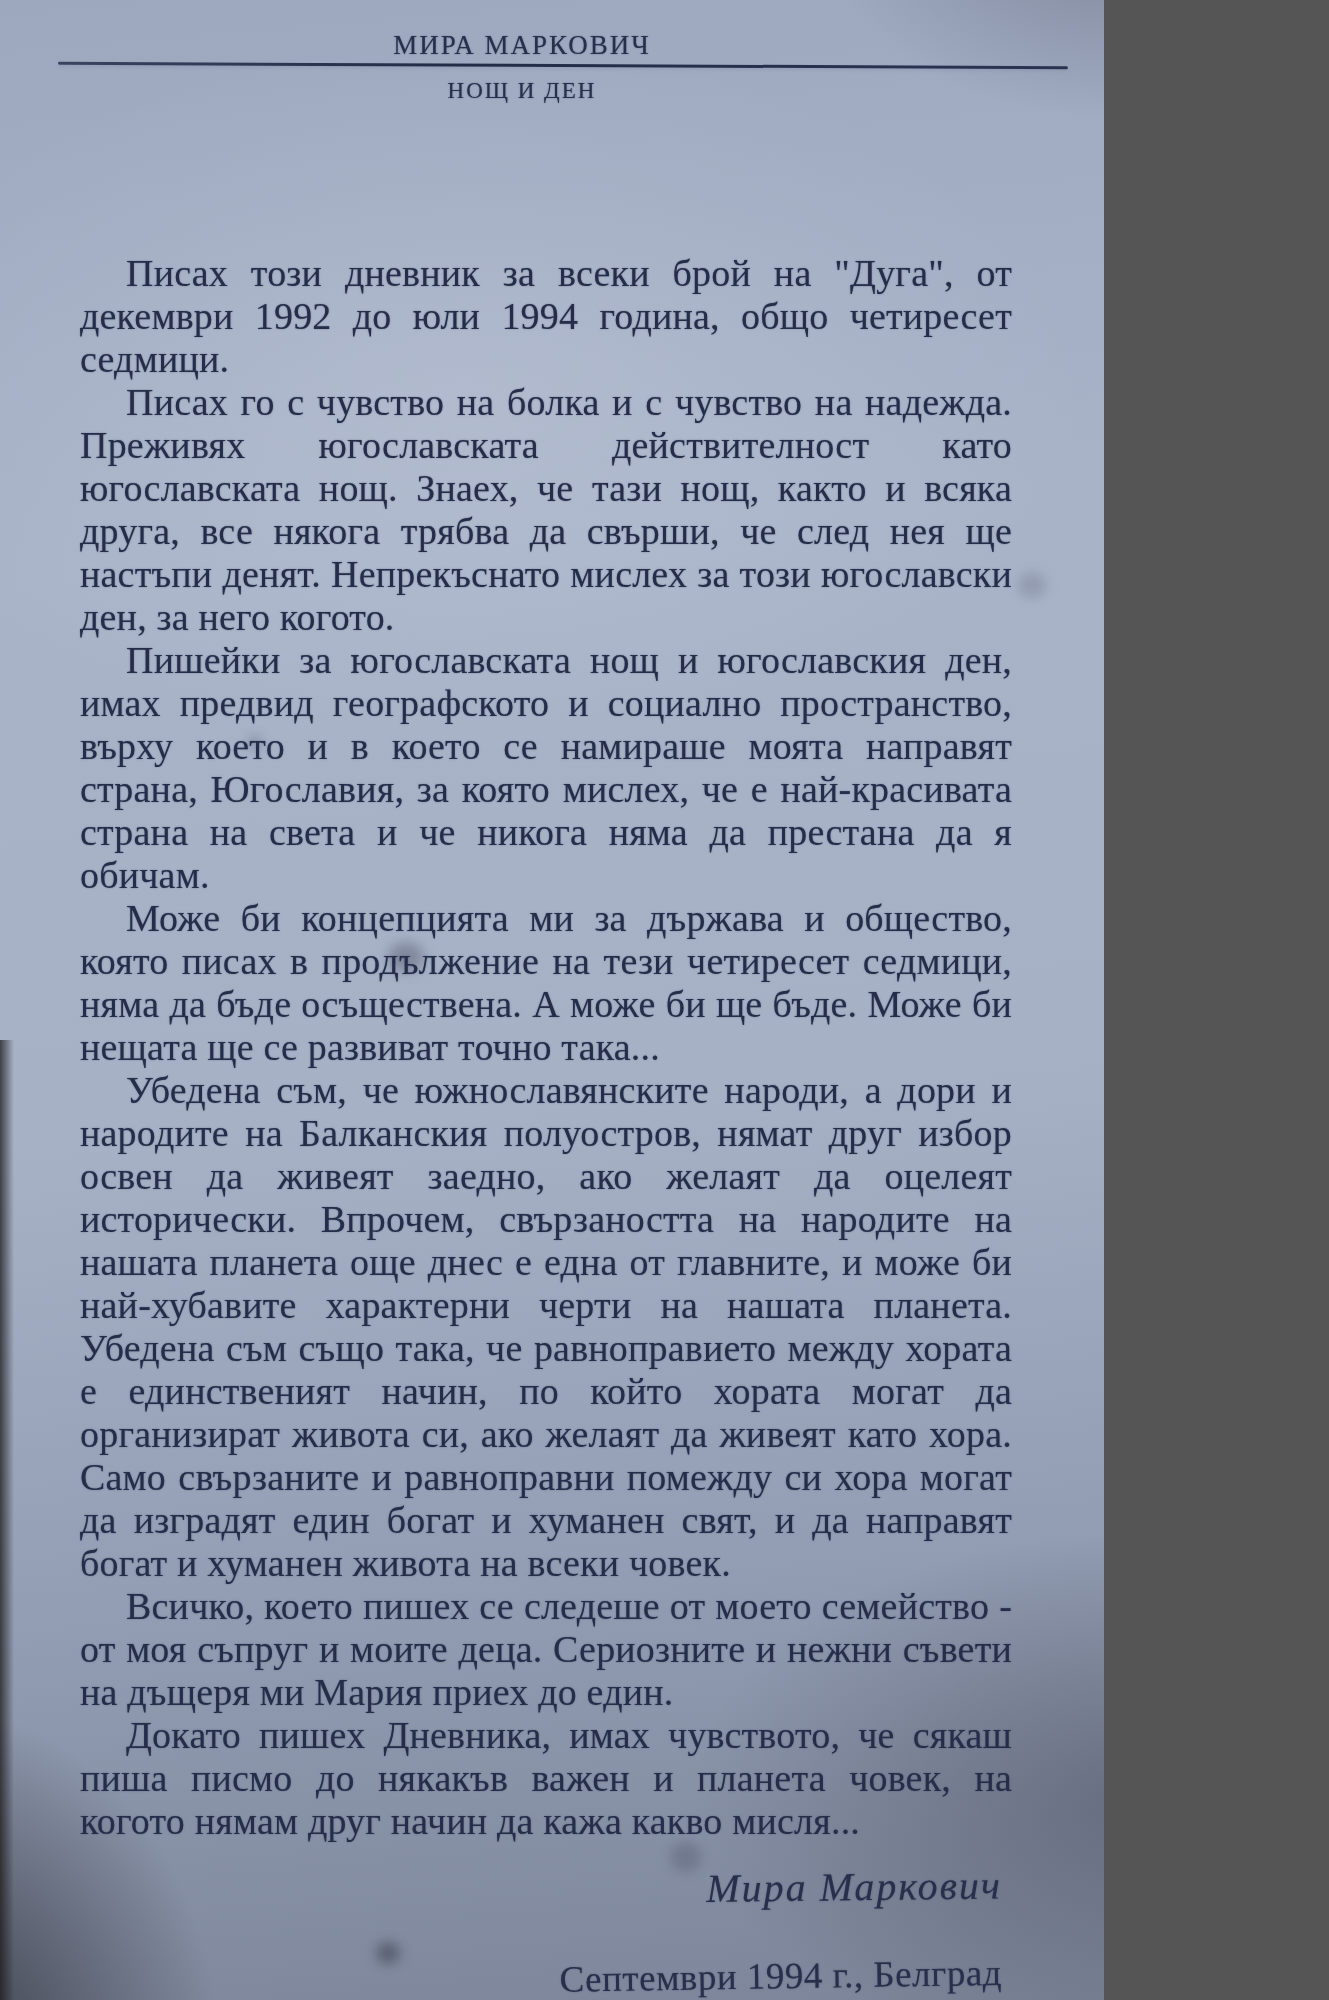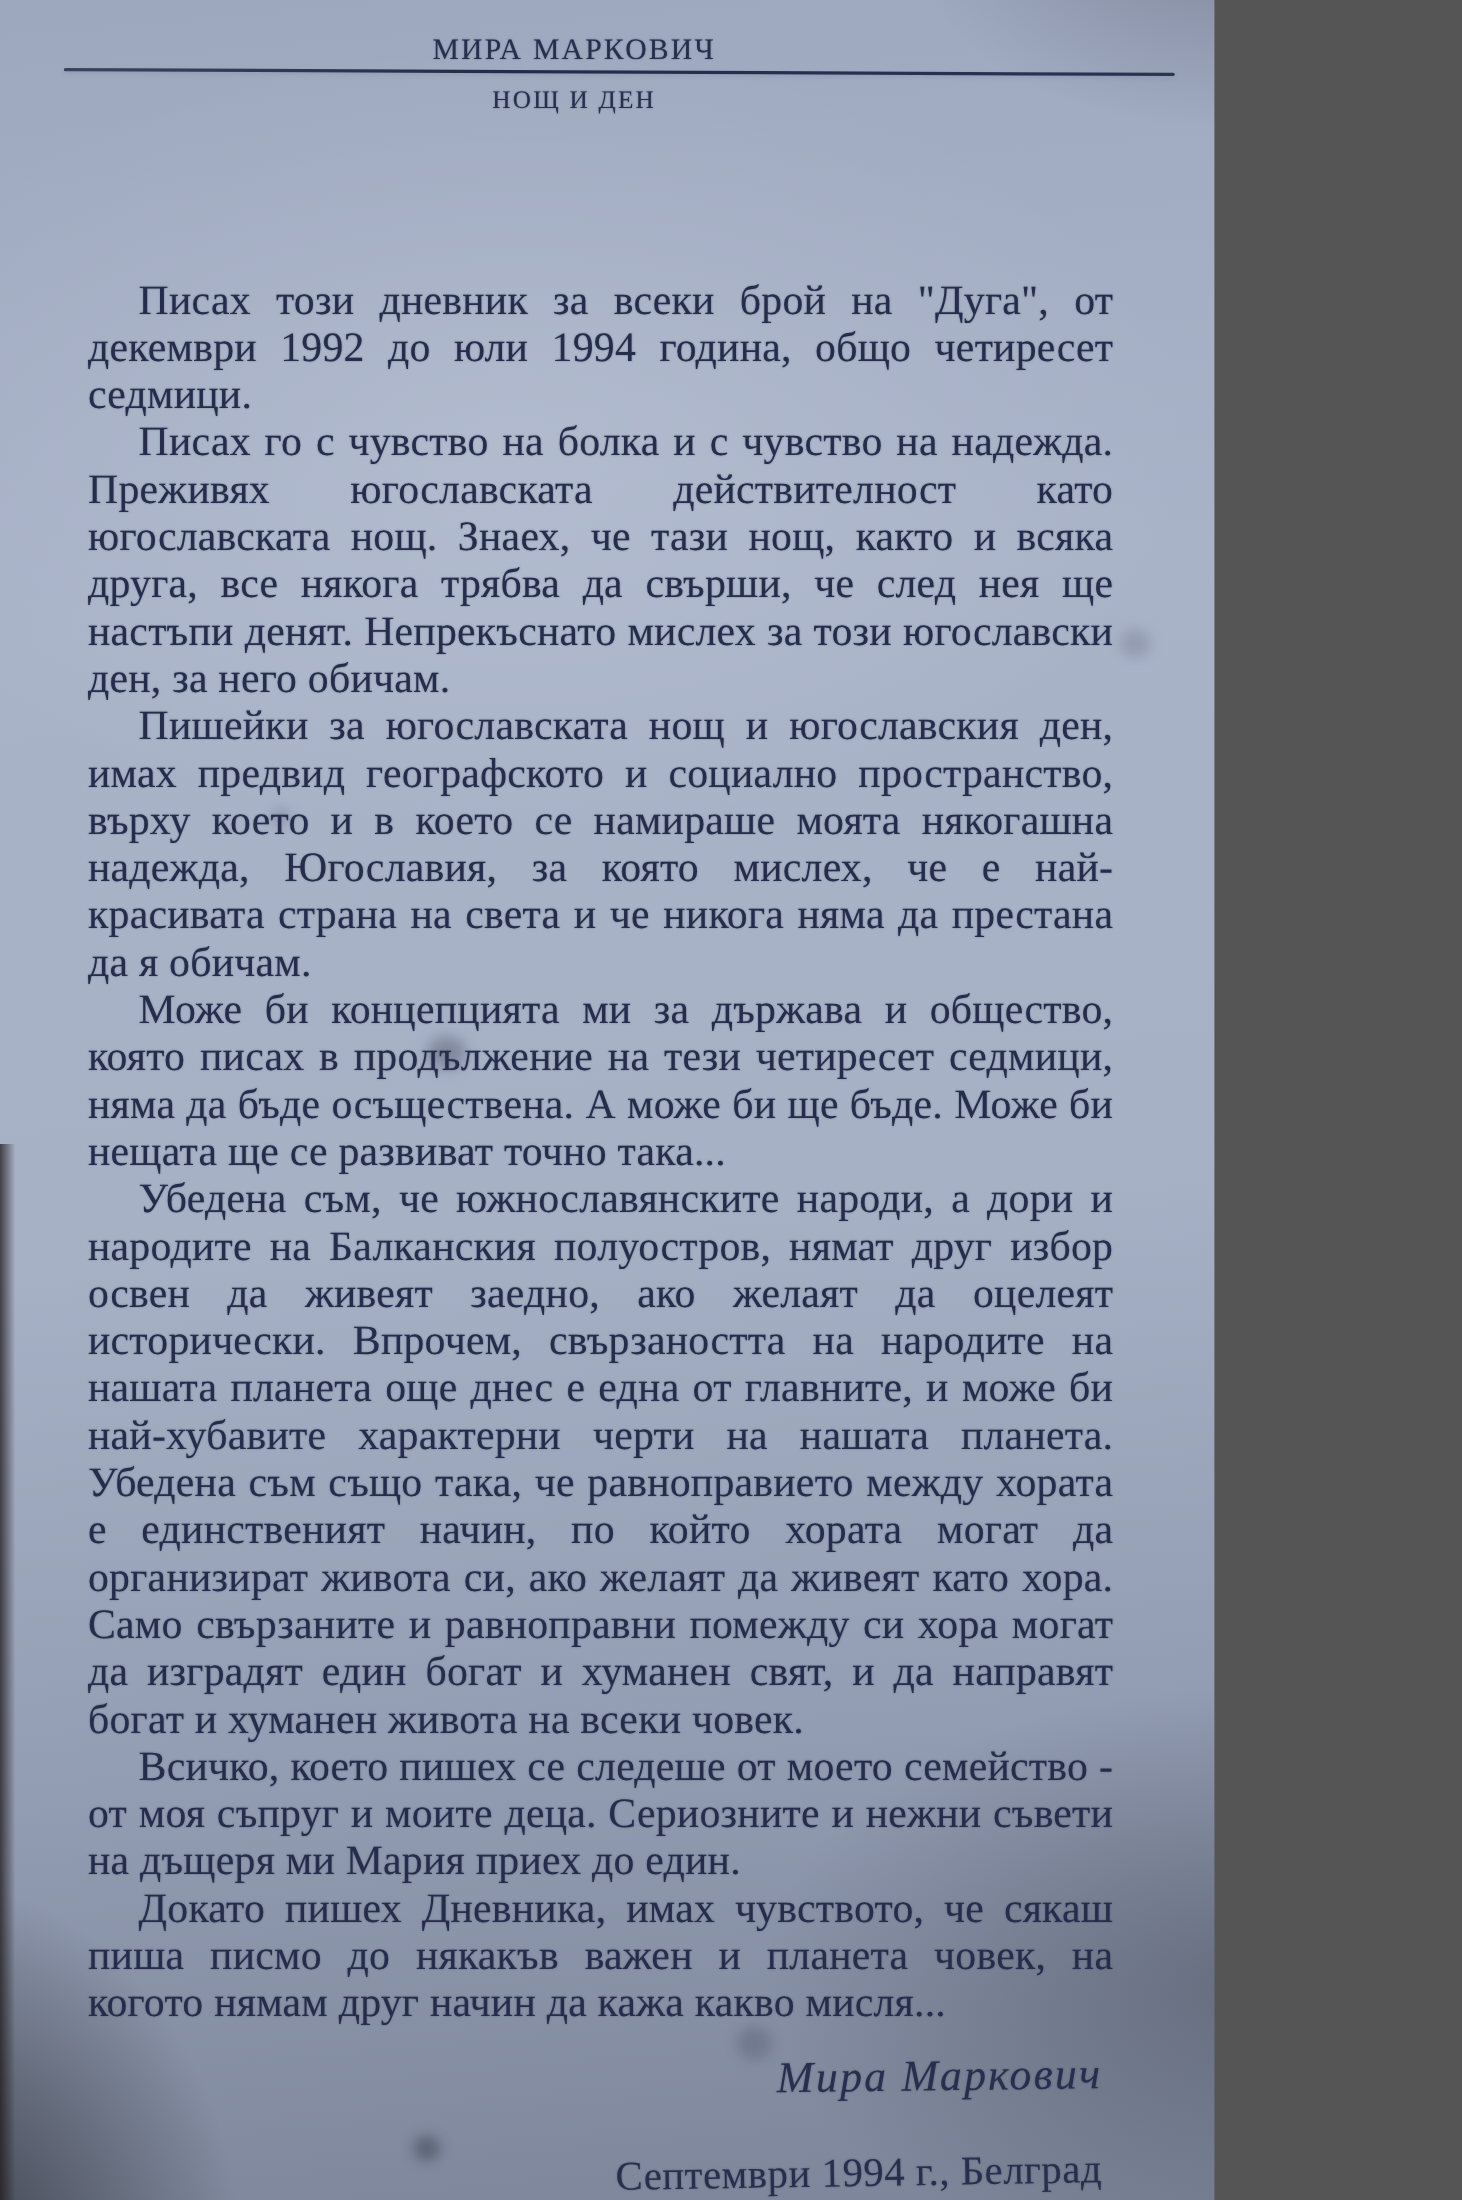--- a/index.html
+++ b/index.html
@@ -97,22 +97,22 @@
   <div class="stain s5"></div>
 
   <header class="page-header">
     <div class="header-author">МИРА МАРКОВИЧ</div>
     <div class="header-rule"></div>
     <div class="header-title">НОЩ И ДЕН</div>
   </header>
 
   <main class="body-text">
     <p>Писах този дневник за всеки брой на "Дуга", от декември 1992 до юли 1994 година, общо четиресет седмици.</p>
-    <p>Писах го с чувство на болка и с чувство на надежда. Преживях югославската действителност като югославската нощ. Знаех, че тази нощ, както и всяка друга, все някога трябва да свърши, че след нея ще настъпи денят. Непрекъснато мислех за този югославски ден, за него обичам.</p>
-    <p>Пишейки за югославската нощ и югославския ден, имах предвид географското и социално пространство, върху което и в което се намираше моята някогашна надежда, Югославия, за която мислех, че е най-красивата страна на света и че никога няма да престана да я обичам.</p>
+    <p>Писах го с чувство на болка и с чувство на надежда. Преживях югославската действителност като югославската нощ. Знаех, че тази нощ, както и всяка друга, все някога трябва да свърши, че след нея ще настъпи денят. Непрекъснато мислех за този югославски ден, за него когото.</p>
+    <p>Пишейки за югославската нощ и югославския ден, имах предвид географското и социално пространство, върху което и в което се намираше моята направят страна, Югославия, за която мислех, че е най-красивата страна на света и че никога няма да престана да я обичам.</p>
     <p>Може би концепцията ми за държава и общество, която писах в продължение на тези четиресет седмици, няма да бъде осъществена. А може би ще бъде. Може би нещата ще се развиват точно така...</p>
     <p>Убедена съм, че южнославянските народи, а дори и народите на Балканския полуостров, нямат друг избор освен да живеят заедно, ако желаят да оцелеят исторически. Впрочем, свързаността на народите на нашата планета още днес е една от главните, и може би най-хубавите характерни черти на нашата планета. Убедена съм също така, че равноправието между хората е единственият начин, по който хората могат да организират живота си, ако желаят да живеят като хора. Само свързаните и равноправни помежду си хора могат да изградят един богат и хуманен свят, и да направят богат и хуманен живота на всеки човек.</p>
     <p>Всичко, което пишех се следеше от моето семейство - от моя съпруг и моите деца. Сериозните и нежни съвети на дъщеря ми Мария приех до един.</p>
     <p>Докато пишех Дневника, имах чувството, че сякаш пиша писмо до някакъв важен и планета човек, на когото нямам друг начин да кажа какво мисля...</p>
 
     <div class="signature">Мира Маркович</div>
     <div class="dateline">Септември 1994 г., Белград</div>
   </main>
 </div>
 

